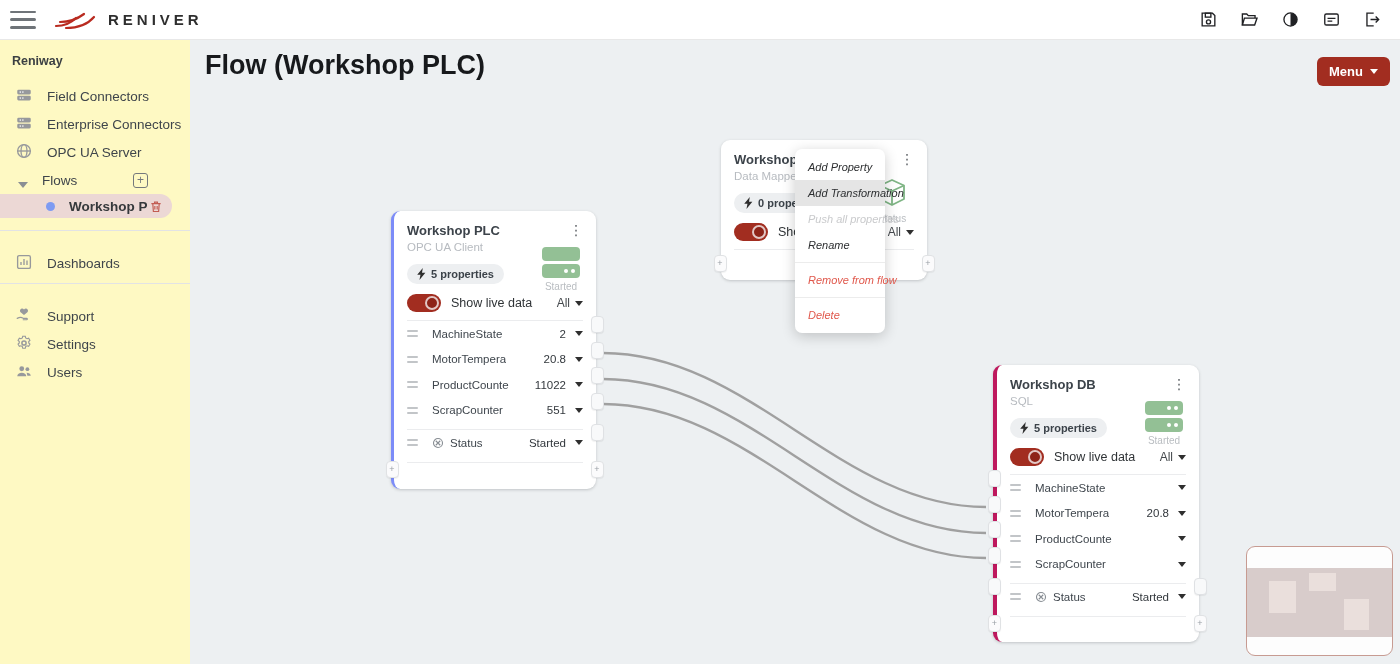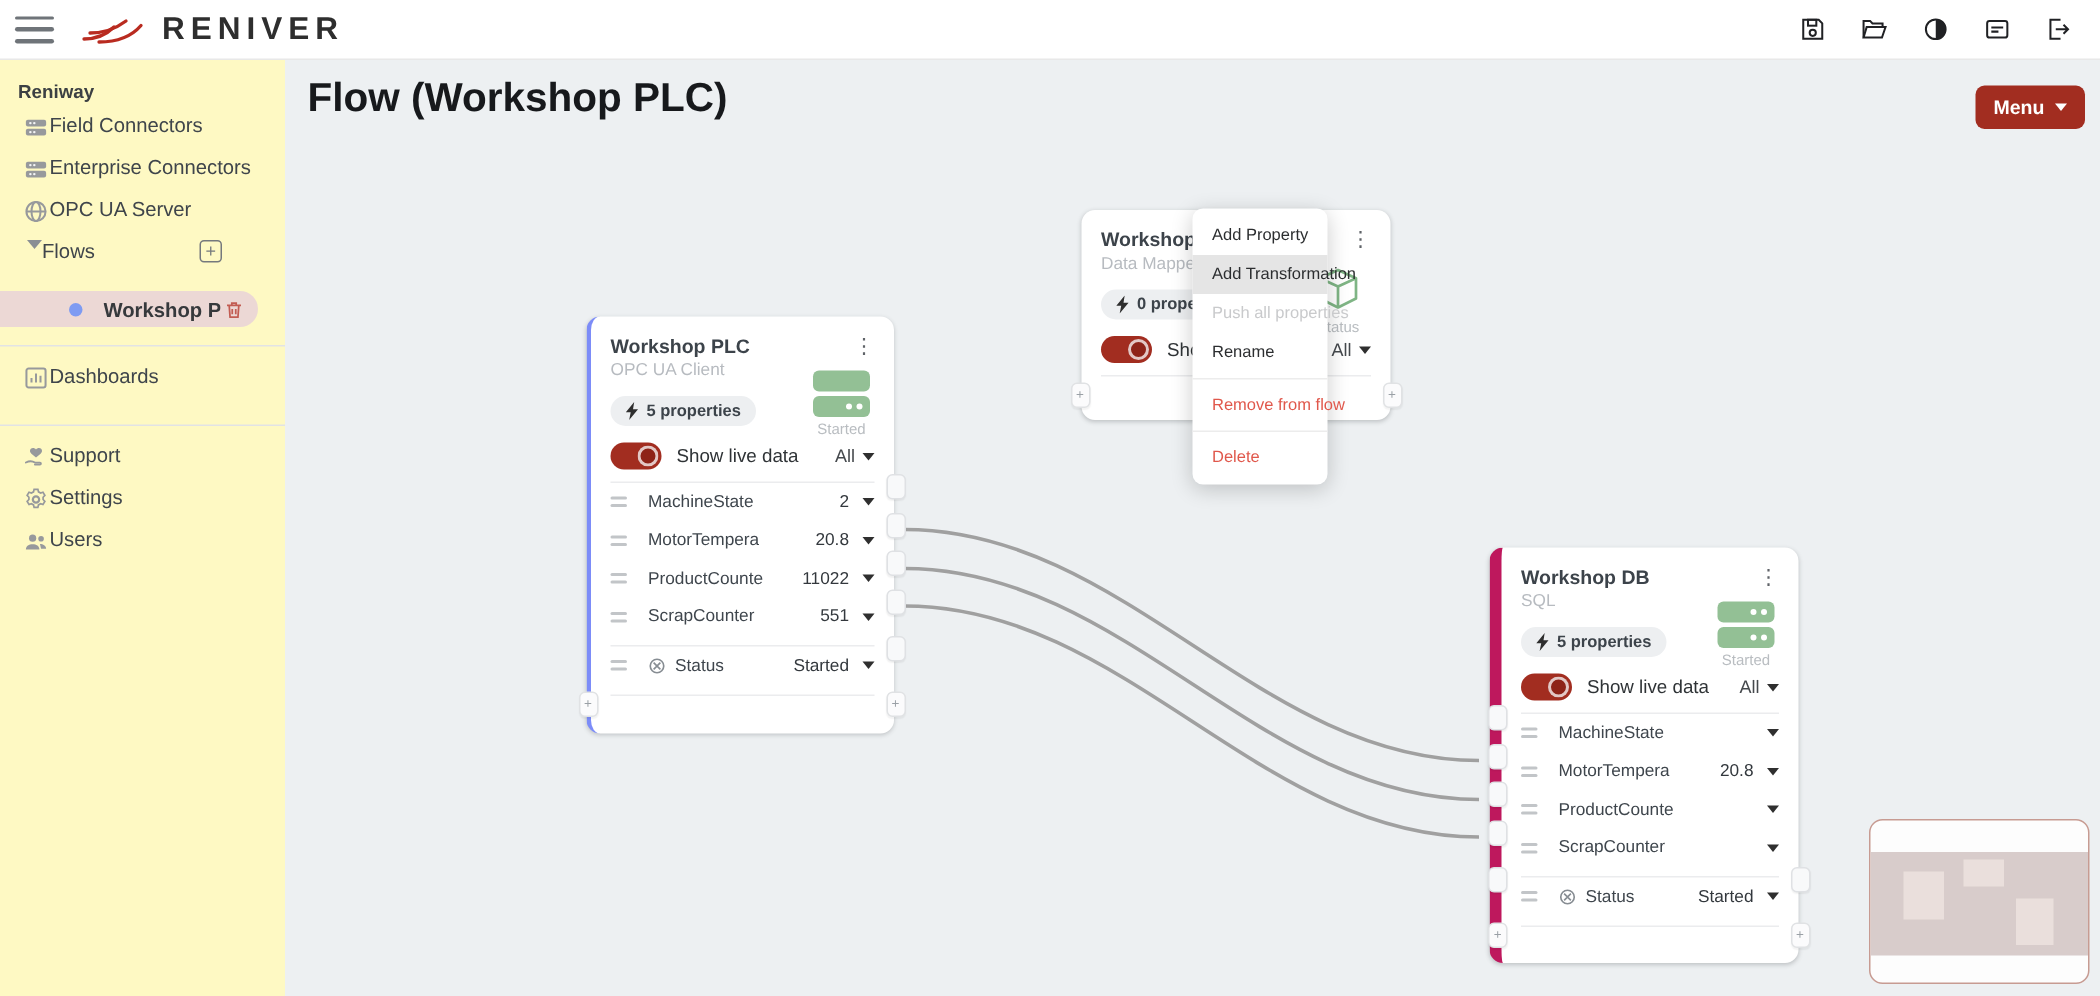--- a/index.html
+++ b/index.html
@@ -3,29 +3,29 @@
 <meta charset="utf-8">
 <style>
   * { margin:0; padding:0; box-sizing:border-box; }
   html,body { width:1400px; height:664px; font-family:"Liberation Sans", sans-serif; background:#edf0f2; overflow:hidden; }
 
   
   .topbar { position:absolute; left:0; top:0; width:1400px; height:40px; background:#ffffff; border-bottom:1px solid #e8e8e8; display:flex; align-items:center; z-index:40; }
   .hamburger { width:26px; height:18px; margin-left:10px; display:flex; flex-direction:column; justify-content:space-between; cursor:pointer; }
   .hamburger span { display:block; height:2.5px; background:#6f7479; border-radius:2px; }
   .brand { display:flex; align-items:center; margin-left:14px; gap:8px; }
-  .brand-text { font-size:21px; font-weight:700; letter-spacing:4px; color:#2e2e2e; }
+  .brand-text { font-size:15px; font-weight:700; letter-spacing:4px; color:#2e2e2e; }
   .topbar-right { margin-left:auto; display:flex; align-items:center; gap:22px; padding-right:18px; }
   .tb-icon { width:19px; height:19px; color:#202124; cursor:pointer; display:flex; }
   .tb-icon svg { width:100%; height:100%; }
 
   
   .sidebar { position:absolute; left:0; top:40px; width:190px; height:624px; background:#fef9c3; z-index:30; }
   .sb-title { font-size:12.5px; font-weight:700; color:#3c4043; padding:14px 0 8px 12px; }
-  .sb-item { height:28px; display:flex; align-items:flex-start; padding-left:15px; cursor:pointer; color:#3f454b; font-size:13.5px; }
+  .sb-item { height:28px; display:flex; align-items:flex-end; gap:14px; padding-left:15px; cursor:pointer; color:#3f454b; font-size:13.5px; }
   .sb-item .sb-ic { width:18px; height:18px; color:#97999c; flex:0 0 18px; display:flex; }
   .sb-item .sb-ic svg { width:100%; height:100%; }
   .sb-flows { position:relative; }
   .chev { width:0; height:0; border-left:5px solid transparent; border-right:5px solid transparent; border-top:6px solid #8a8f94; margin-left:3px; }
   .plus-sq { position:absolute; right:42px; width:15px; height:15px; border:1.4px solid #75797d; border-radius:3px; color:#75797d; font-size:12px; line-height:12px; text-align:center; cursor:pointer; }
   .flow-pill { margin-top:6px; height:24px; width:172px; background:#ecd8d5; border-radius:0 14px 14px 0; display:flex; align-items:center; cursor:pointer; }
   .flow-dot { width:9px; height:9px; border-radius:50%; background:#7e9bf2; margin-left:46px; }
   .flow-pill-label { font-size:13.5px; font-weight:700; color:#36393c; margin-left:14px; white-space:nowrap; overflow:hidden; max-width:78px; }
   .flow-trash { width:14px; height:15px; color:#c25c52; margin-left:2px; cursor:pointer; display:flex; }
   .sb-divider { height:1px; background:#e2e3e5; margin:12px 0; }
@@ -34,21 +34,21 @@
   .canvas { position:absolute; left:190px; top:40px; width:1210px; height:624px; background:#edf0f2; }
   .page-title { position:absolute; left:15px; top:10px; font-size:27px; font-weight:700; color:#17191c; }
   .menu-btn { position:absolute; left:1127px; top:17px; height:29px; padding:0 12px; background:#a22d20; border:none; border-radius:6px; color:#fff; font-size:13px; font-weight:700; font-family:inherit; display:flex; align-items:center; gap:7px; cursor:pointer; }
   .caret-w { width:0; height:0; border-left:4px solid transparent; border-right:4px solid transparent; border-top:5px solid #fff; }
 
   .wires { position:absolute; left:0; top:0; width:1210px; height:624px; z-index:1; pointer-events:none; }
 
   
   .node { position:absolute; background:#fff; border-radius:9px; box-shadow:0 1px 3px rgba(60,64,67,.25); z-index:2; }
   .node.blue { border-left:3px solid #7c8cf8; }
-  .node.red  { border-left:8px solid #be185d; }
+  .node.red  { border-left:4px solid #be185d; }
   .node-inner { padding:12px 13px 0 13px; position:relative; }
   .n-title-row { display:flex; justify-content:space-between; align-items:flex-start; }
   .n-title { font-size:13px; font-weight:700; color:#3c434a; line-height:16px; }
   .kebab { color:#5f6368; font-size:14px; line-height:14px; cursor:pointer; letter-spacing:0; }
   .n-type { font-size:11.5px; color:#b7bbc0; line-height:15px; margin-top:1px; }
   .badge { display:inline-flex; align-items:center; gap:5px; background:#edeff1; border-radius:12px; padding:4px 10px; font-size:11px; font-weight:700; color:#3c434a; margin-top:9px; }
   .badge svg { width:9px; height:12px; }
   .status-block { position:absolute; right:13px; top:36px; width:44px; text-align:center; }
   .sb-rects { display:flex; flex-direction:column; gap:3px; align-items:center; }
   .grect { width:38px; height:14px; background:#93c095; border-radius:4px; position:relative; }
@@ -68,21 +68,21 @@
   .prow-name { font-size:11.5px; color:#3f464d; margin-left:14px; max-width:96px; white-space:nowrap; overflow:hidden; }
   .prow-right { margin-left:auto; display:flex; align-items:center; gap:9px; }
   .prow-val { font-size:11.5px; color:#33383d; }
   .gear12 { width:12px; height:12px; color:#878d93; display:flex; margin-left:14px; }
   .gear12 + .prow-name { margin-left:6px; }
   .footer { position:relative; height:40px; }
   .add-chip { position:absolute; width:13px; height:17px; border:1px solid #e0e2e4; background:#fbfbfc; border-radius:4px; color:#9aa0a6; font-size:9px; line-height:15px; text-align:center; cursor:pointer; box-shadow:0 1px 1px rgba(0,0,0,.05); }
   .handle { position:absolute; width:13px; height:17px; background:#f8f9fa; border:1px solid #dfe1e4; border-radius:4px; cursor:crosshair; box-shadow:0 1px 1px rgba(0,0,0,.06); z-index:3; }
 
   
-  .ctx { position:absolute; left:605px; top:99px; width:90px; background:#fff; border-radius:7px; box-shadow:0 3px 14px rgba(0,0,0,.2); padding:5px 0; z-index:20; }
+  .ctx { position:absolute; left:605px; top:109px; width:90px; background:#fff; border-radius:7px; box-shadow:0 3px 14px rgba(0,0,0,.2); padding:5px 0; z-index:20;font-style:italic; }
   .ctx-item { font-size:11px; color:#2c2e30; padding:7px 13px; white-space:nowrap; cursor:pointer; }
   .ctx-item.hover { background:#e5e5e5; }
   .ctx-item.disabled { color:#c9cacc; cursor:default; }
   .ctx-item.danger { color:#e0584c; }
   .ctx-sep { height:1px; background:#ececec; margin:4px 0; }
 
   
   .minimap { position:absolute; left:1056px; top:506px; width:147px; height:110px; background:#fdfdfd; border:1.5px solid #c79b92; border-radius:9px; z-index:5; overflow:hidden; cursor:pointer; }
   .mm-view { position:absolute; left:0; right:0; top:21px; height:69px; background:#d8cccb; }
   .mm-node { position:absolute; background:#eadfdc; }

